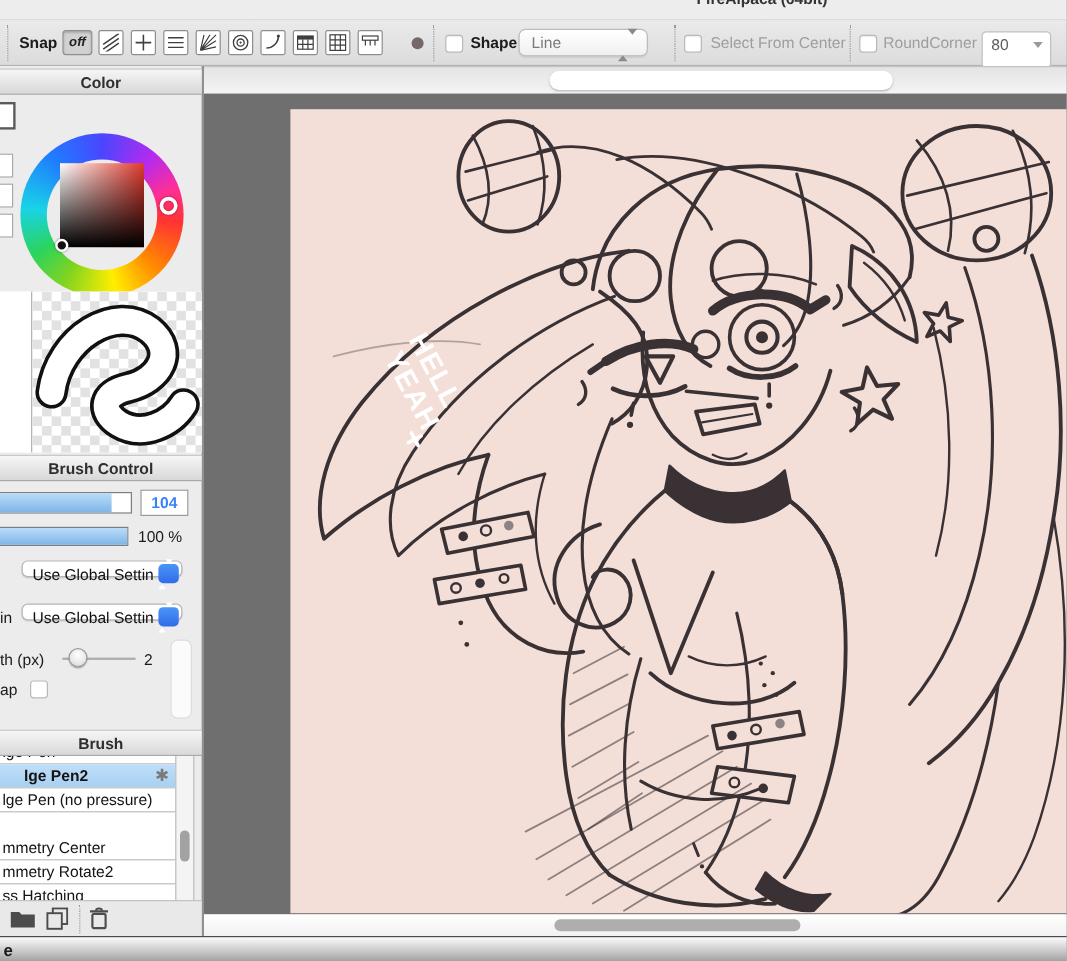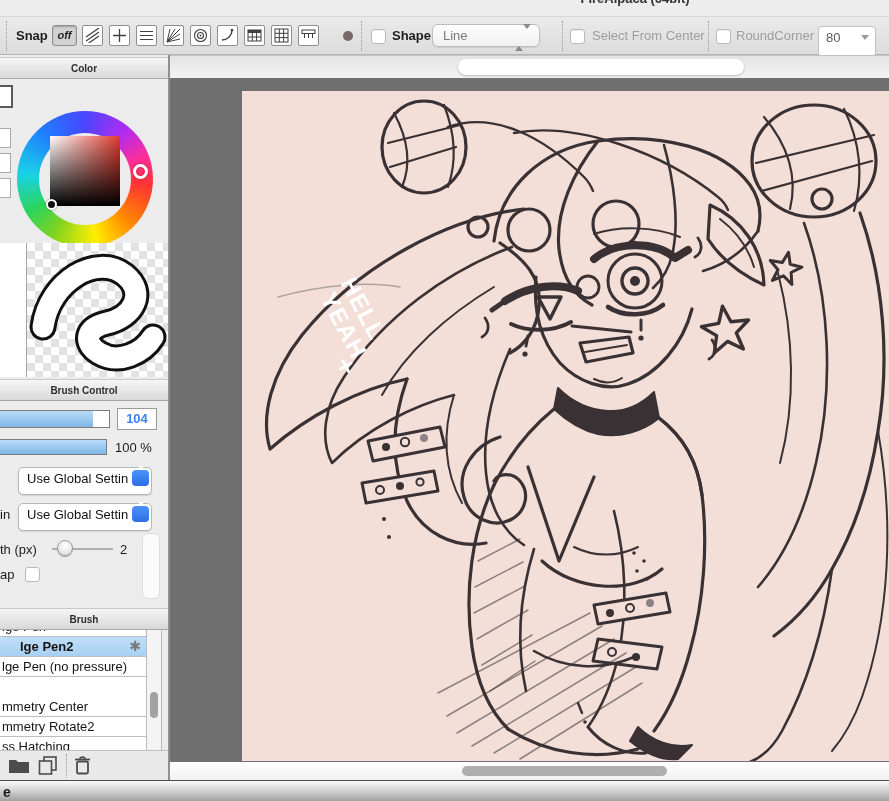--- a/index.html
+++ b/index.html
@@ -40,21 +40,21 @@
          border:1px solid #c0c0c0;border-radius:4px;text-align:right;}
   .combo .ctext{position:absolute;left:7px;top:3px;font-size:13px;color:#5c5c5c;}
   .combo .d{position:absolute;right:6px;top:8px;width:0;height:0;border-left:4px solid transparent;
          border-right:4px solid transparent;border-top:5px solid #9a9a9a;}
 
   
   .panel{position:absolute;left:0;top:55px;width:170px;height:725px;background:#ececec;
          border-right:2px solid #909090;}
   .phead{position:absolute;left:0;width:168px;height:22px;background:linear-gradient(#f6f6f6,#d8d8d8);
          border-top:1px solid #c9c9c9;border-bottom:1px solid #a9a9a9;text-align:center;
-         font-size:10px;font-weight:bold;color:#2e2e2e;line-height:21px;}
+         font-size:13px;font-weight:bold;color:#2e2e2e;line-height:21px;}
   .swatch{position:absolute;left:-7px;width:18px;height:20px;background:#fff;border:1px solid #a9a9a9;}
   .swatch.outlined{width:20px;height:23px;border:2px solid #5a5a5a;}
   .wheel{position:absolute;left:17px;top:56px;width:136px;height:136px;border-radius:50%;
      background:conic-gradient(#4a46ff 0deg,#b22bf0 40deg,#ff2e97 70deg,#ff3333 95deg,#ff8a00 135deg,
         #ffee00 170deg,#7ed321 210deg,#2ad45f 240deg,#19d3e6 275deg,#1f7bff 320deg,#4a46ff 360deg);}
   .wheel-hole{position:absolute;left:22px;top:22px;width:92px;height:92px;border-radius:50%;background:#ececec;}
   .svsquare{position:absolute;left:50px;top:81px;width:70px;height:70px;
      background-image:linear-gradient(to top,#000,rgba(0,0,0,0)),linear-gradient(to right,#fff,#e03a2e);}
   .huesel{position:absolute;left:133px;top:109px;width:15px;height:15px;border:3px solid #fff;
      border-radius:50%;box-shadow:0 0 2px rgba(0,0,0,.5), inset 0 0 2px rgba(0,0,0,.4);}
@@ -63,21 +63,21 @@
   .prevbody{position:absolute;left:0;top:188px;width:168px;height:134px;background:#fff;}
   .prevstrip{position:absolute;left:0;top:0;width:27px;height:134px;background:#fff;border-right:1px solid #a3a3a3;}
   .checker{position:absolute;left:27px;top:0;width:141px;height:134px;
      background-image:conic-gradient(#e2e2e2 25%,#fff 25% 50%,#e2e2e2 50% 75%,#fff 75%);
      background-size:16px 16px;}
   .ctrlrow-label{position:absolute;font-size:13px;color:#1a1a1a;}
   .slider{position:absolute;height:18px;background:#fff;border:1px solid #7d7d7d;}
   .slider .fill{position:absolute;left:0;top:0;bottom:0;background:linear-gradient(#b9dcf8,#7fb5e6);}
   .valuebox{position:absolute;width:40px;height:22px;background:#fff;border:1px solid #9a9a9a;
      font-size:13px;color:#3b82f6;text-align:center;line-height:20px;font-weight:bold;}
-  .popup{position:absolute;left:18px;width:134px;height:28px;background:#fff;border:1px solid #b6b6b6;
+  .popup{position:absolute;left:18px;width:134px;height:14px;background:#fff;border:1px solid #b6b6b6;
      border-radius:5px;box-shadow:0 1px 1px rgba(0,0,0,.12);}
   .popup .ptext{position:absolute;left:8px;top:3px;font-size:13px;color:#111;white-space:nowrap;}
   .stepper{position:absolute;right:2px;top:2px;width:17px;height:16px;border-radius:4px;
      background:linear-gradient(#4b94f8,#2f6de8);}
   .stepper .u{width:0;height:0;border-left:3.5px solid transparent;border-right:3.5px solid transparent;
      border-bottom:4px solid #fff;margin:3px auto 2px;}
   .stepper .d{width:0;height:0;border-left:3.5px solid transparent;border-right:3.5px solid transparent;
      border-top:4px solid #fff;margin:0 auto;}
   .wtrack{position:absolute;left:52px;top:493px;width:61px;height:2px;background:#b0b0b0;}
   .wknob{position:absolute;left:57px;top:485px;width:16px;height:16px;border-radius:50%;

